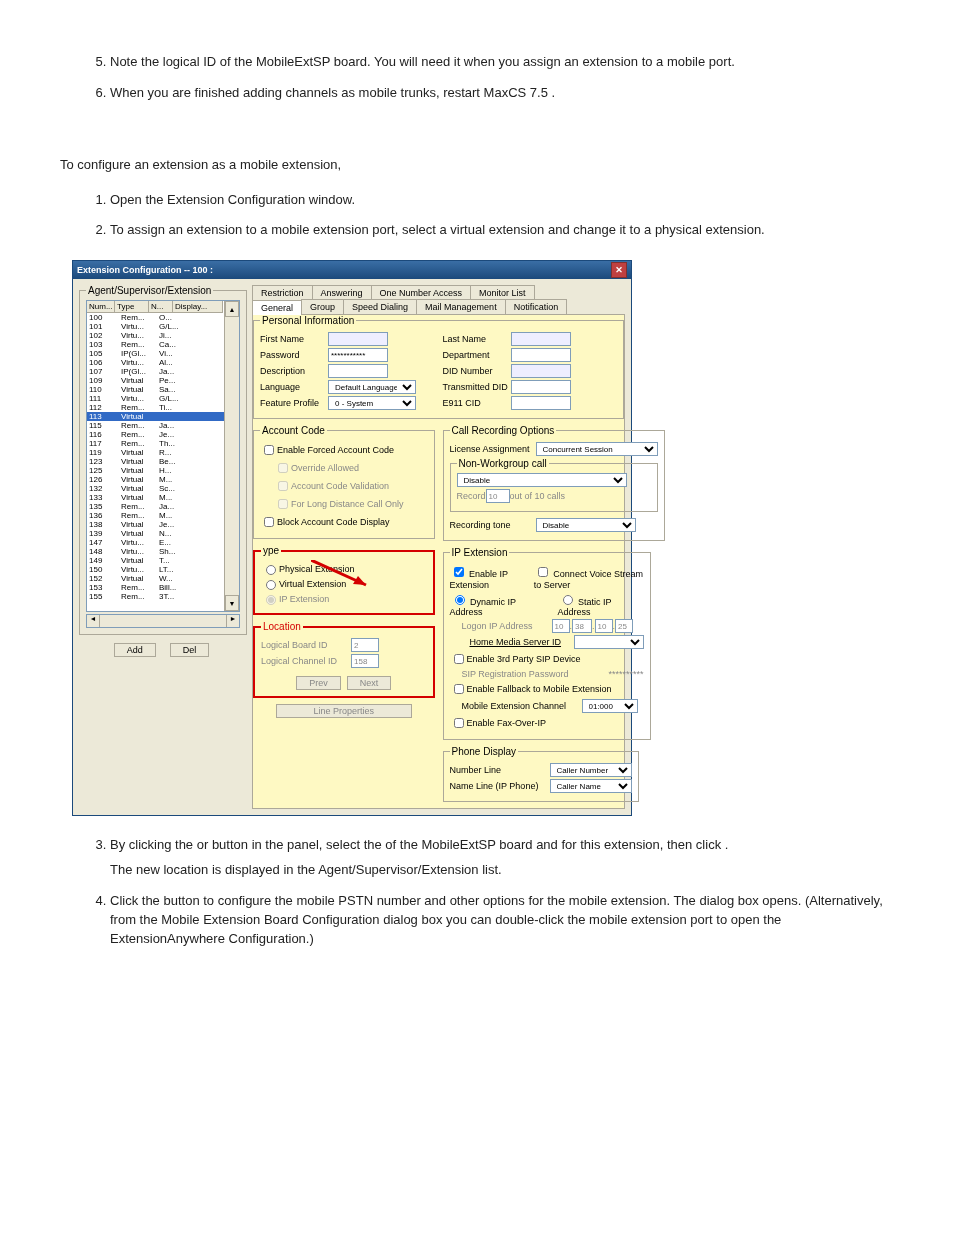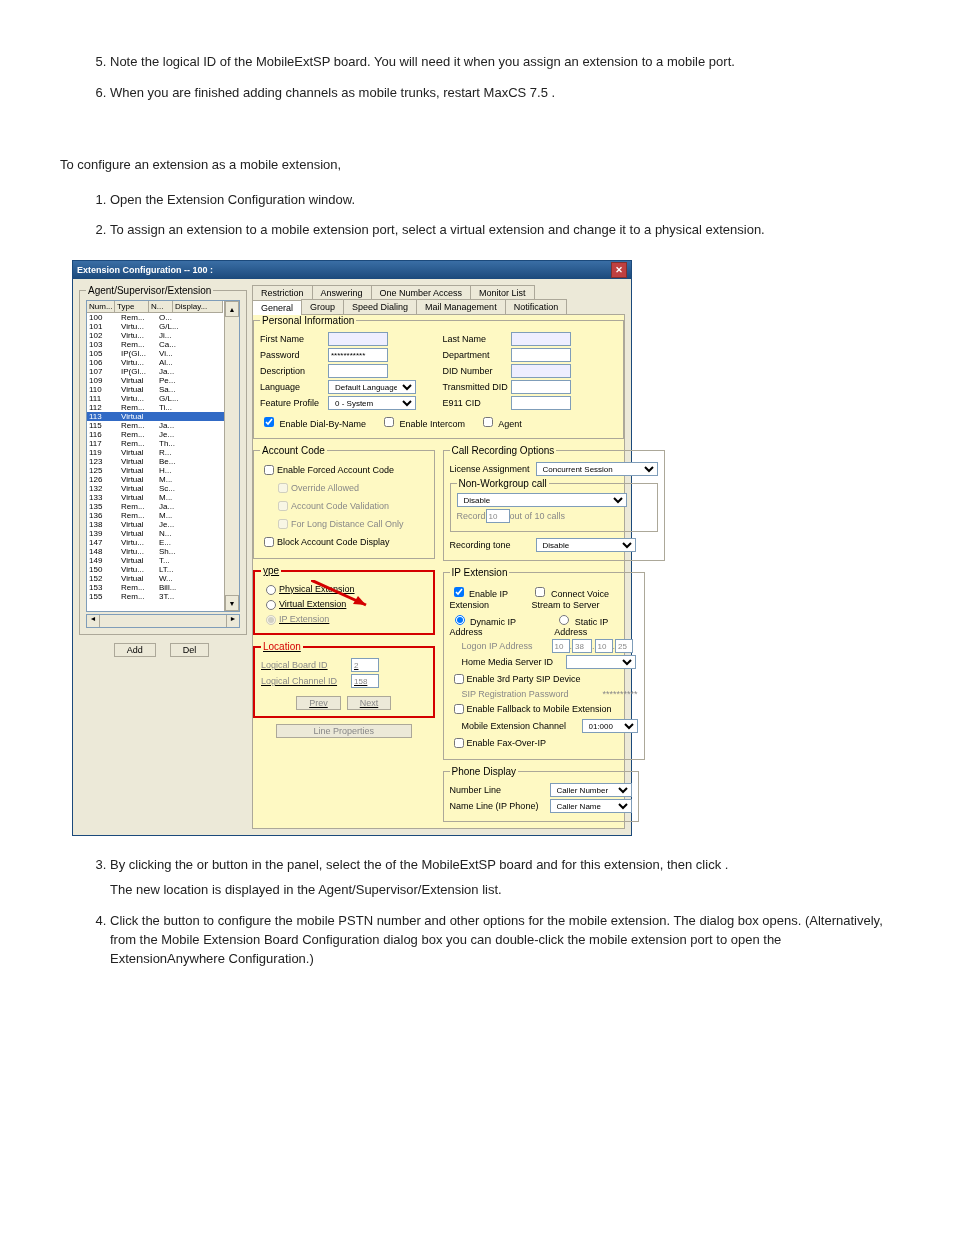--- a/index.html
+++ b/index.html
@@ -109,21 +109,21 @@
     background:#fff;
     height:14px;
     font-size:8px;
     padding:0 2px;
   }
   .chk { width:10px; height:10px;}
   .twocol { display:flex; gap:8px;}
   .twocol > div { flex:1; min-width:0;}
   .grey { color:#888; }
   .radio { width:10px; height:10px;}
-  .red-fieldset { border:2px solid #d40000 !important;text-decoration:underline; }
+  .red-fieldset { border:2px solid #d40000 !important; }
   .highlight-box { position:relative; }
 
   
   .red-arrow {
     position:absolute;
     left:56px; top:4px;
     width:70px; height:30px;
     pointer-events:none;
   }
 </style>
@@ -431,25 +431,20 @@
               <div class="formrow">
                   <label>Transmitted DID</label>
                   <input class="inp" style="width: 60px;">
                 </div>
               <div class="formrow">
                   <label>E911 CID</label>
                   <input class="inp" style="width: 60px;">
                 </div>
             </div>
           </div>
-          <div class="formrow" style="gap:14px;">
-            <span><input type="checkbox" class="chk" checked="" style=""> <span>Enable Dial-By-Name</span></span>
-            <span><input type="checkbox" class="chk" style=""> <span>Enable Intercom</span></span>
-            <span><input type="checkbox" class="chk" style=""> <span>Agent</span></span>
-          </div>
         </fieldset>
 
         <div class="twocol">
           <div>
 
             <fieldset class="grp">
               <legend>Account Code</legend>
               <div class="formrow">
                   <input type="checkbox" class="chk" style="">
                   <span>Enable Forced Account Code</span>
@@ -546,21 +541,21 @@
                 <span><input type="radio" class="radio" name="ipaddr" checked="" style=""> <span>Dynamic IP Address</span></span>
                 <span><input type="radio" class="radio" name="ipaddr" style=""> <span>Static IP Address</span></span>
               </div>
               <div class="formrow grey" style="margin-left:12px;">
                 <label style="width:90px">Logon IP Address</label>
                 <input class="inp grey" style="width: 18px;" disabled="" value="10"> .
                 <input class="inp grey" style="width: 20px;" disabled="" value="38"> .
                 <input class="inp grey" style="width: 18px;" disabled="" value="10"> .
                 <input class="inp grey" style="width: 18px;" disabled="" value="25">
               </div>
-              <div class="formrow" style="margin-left:12px;">
+              <div class="formrow" style="margin-left:20px;text-decoration:underline;">
                   <label style="width:104px">Home Media Server ID</label>
                   <select class="sel" style="width:70px"><option></option></select>
                 </div>
               <div class="formrow">
                   <input type="checkbox" class="chk" style="">
                   <span>Enable 3rd Party SIP Device</span>
                 </div>
               <div class="formrow grey" style="margin-left:12px;justify-content:space-between;">
                   <label style="width:114px">SIP Registration Password</label>
                   <span class="grey">**********</span>

